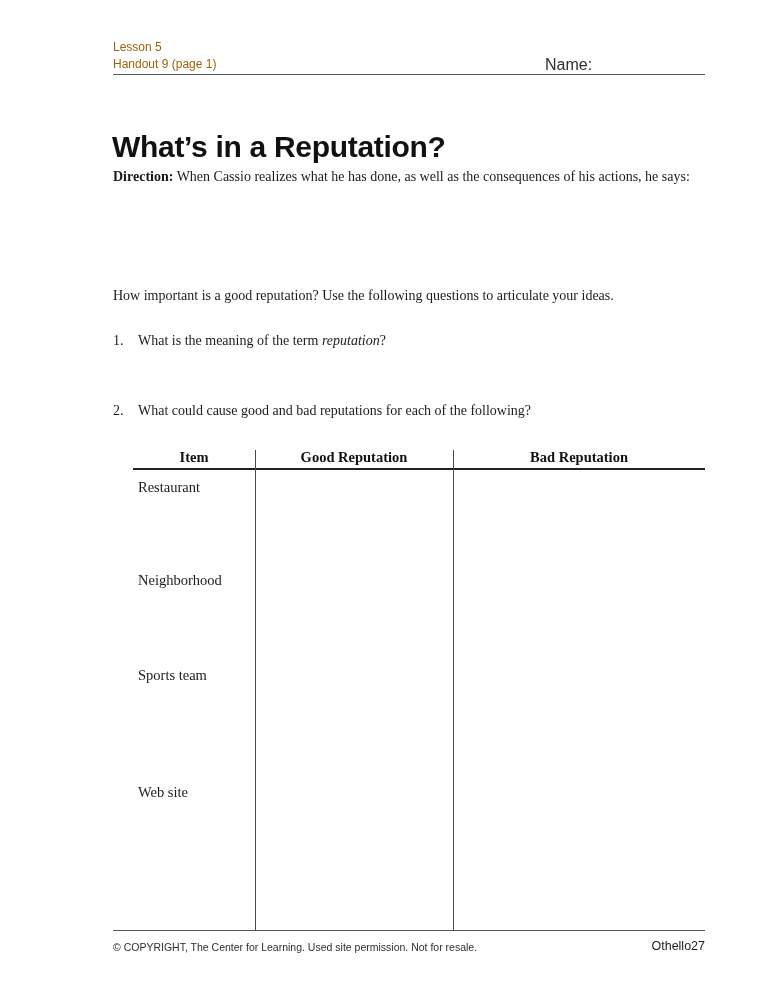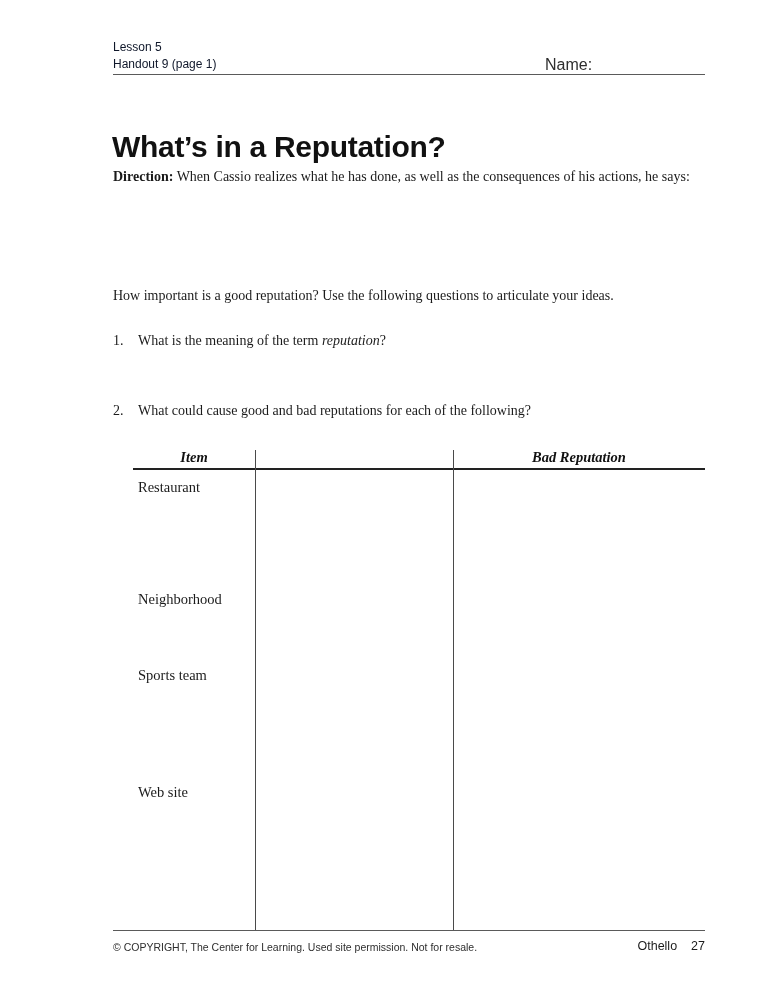--- a/index.html
+++ b/index.html
@@ -9,21 +9,21 @@
     background:#ffffff;
     margin:0 auto;
     font-family:"Liberation Serif", serif;
     color:#1b1b1b;
     overflow:hidden;
   }
   
   .hdr-left{
     position:absolute;left:113px;top:39px;
     font-family:"Liberation Sans", sans-serif;
-    font-size:12px;line-height:17px;color:#0f172a;
+    font-size:12px;line-height:17px;color:#a16207;
   }
   .hdr-name{
     position:absolute;left:545px;top:56px;
     font-family:"Liberation Sans", sans-serif;
     font-size:16px;color:#2e2e2e;
   }
   .hdr-rule{
     position:absolute;left:113px;top:74px;width:592px;height:1px;
     background:#5a5a5a;
   }
@@ -45,21 +45,21 @@
     position:absolute;left:113px;width:592px;
     font-size:14px;line-height:20px;
   }
   .q1{top:331px;}
   .q2{top:401px;}
   .qnum{display:inline-block;width:25px;}
   .qtext i{font-style:italic;}
   
   .tbl-head{
     position:absolute;top:449px;
-    font-size:14.5px;font-weight:bold;text-align:center;color:#111;font-style:italic;
+    font-size:14.5px;font-weight:bold;text-align:center;color:#111;
   }
   .tbl-head.c1{left:133px;width:122px;}
   .tbl-head.c2{left:255px;width:198px;}
   .tbl-head.c3{left:453px;width:252px;}
   .tbl-head-rule{
     position:absolute;left:133px;top:468px;width:572px;height:2px;
     background:#222;
   }
   .vline{
     position:absolute;top:450px;width:1px;height:480px;background:#4a4a4a;
@@ -77,21 +77,21 @@
   }
   .ftr-copy{
     position:absolute;left:113px;top:941px;
     font-family:"Liberation Sans", sans-serif;
     font-size:10.5px;color:#2e2e2e;
   }
   .ftr-right{
     position:absolute;right:68px;top:939px;
     font-family:"Liberation Sans", sans-serif;
     font-size:12.5px;color:#1b1b1b;
-    display:flex;gap:14px;align-items:baseline;
+    display:flex;align-items:baseline;
   }
 </style>
 </head>
 <body>
 
 <div class="page">
 
   <div class="hdr-left">
     <div>Lesson 5</div>
     <div>Handout 9 (page 1)</div>
@@ -109,27 +109,28 @@
   <div class="question q1">
     <span class="qnum">1.</span><span class="qtext"><span>What is the meaning of the term </span><i>reputation</i><span>?</span></span>
   </div>
   <div class="cell" style="left:138px;top:352px;width:567px;height:45px;"></div>
 
   <div class="question q2">
     <span class="qnum">2.</span><span class="qtext">What could cause good and bad reputations for each of the following?</span>
   </div>
 
   <div class="tbl-head c1">Item</div>
+  <div class="tbl-head c2">Good Reputation</div>
   <div class="tbl-head c3">Bad Reputation</div>
   <div class="tbl-head-rule"></div>
   <div class="vline v1"></div>
   <div class="vline v2"></div>
 
   <div class="row-label" style="top:479px;">Restaurant</div>
-  <div class="row-label" style="top:591px;">Neighborhood</div>
+  <div class="row-label" style="top:572px;">Neighborhood</div>
   <div class="row-label" style="top:667px;">Sports team</div>
   <div class="row-label" style="top:784px;">Web site</div>
 
   <div class="cell" style="left:256px;top:470px;width:196px;height:93px;"></div>
   <div class="cell" style="left:454px;top:470px;width:250px;height:93px;"></div>
   <div class="cell" style="left:256px;top:563px;width:196px;height:95px;"></div>
   <div class="cell" style="left:454px;top:563px;width:250px;height:95px;"></div>
   <div class="cell" style="left:256px;top:658px;width:196px;height:117px;"></div>
   <div class="cell" style="left:454px;top:658px;width:250px;height:117px;"></div>
   <div class="cell" style="left:256px;top:775px;width:196px;height:155px;"></div>

